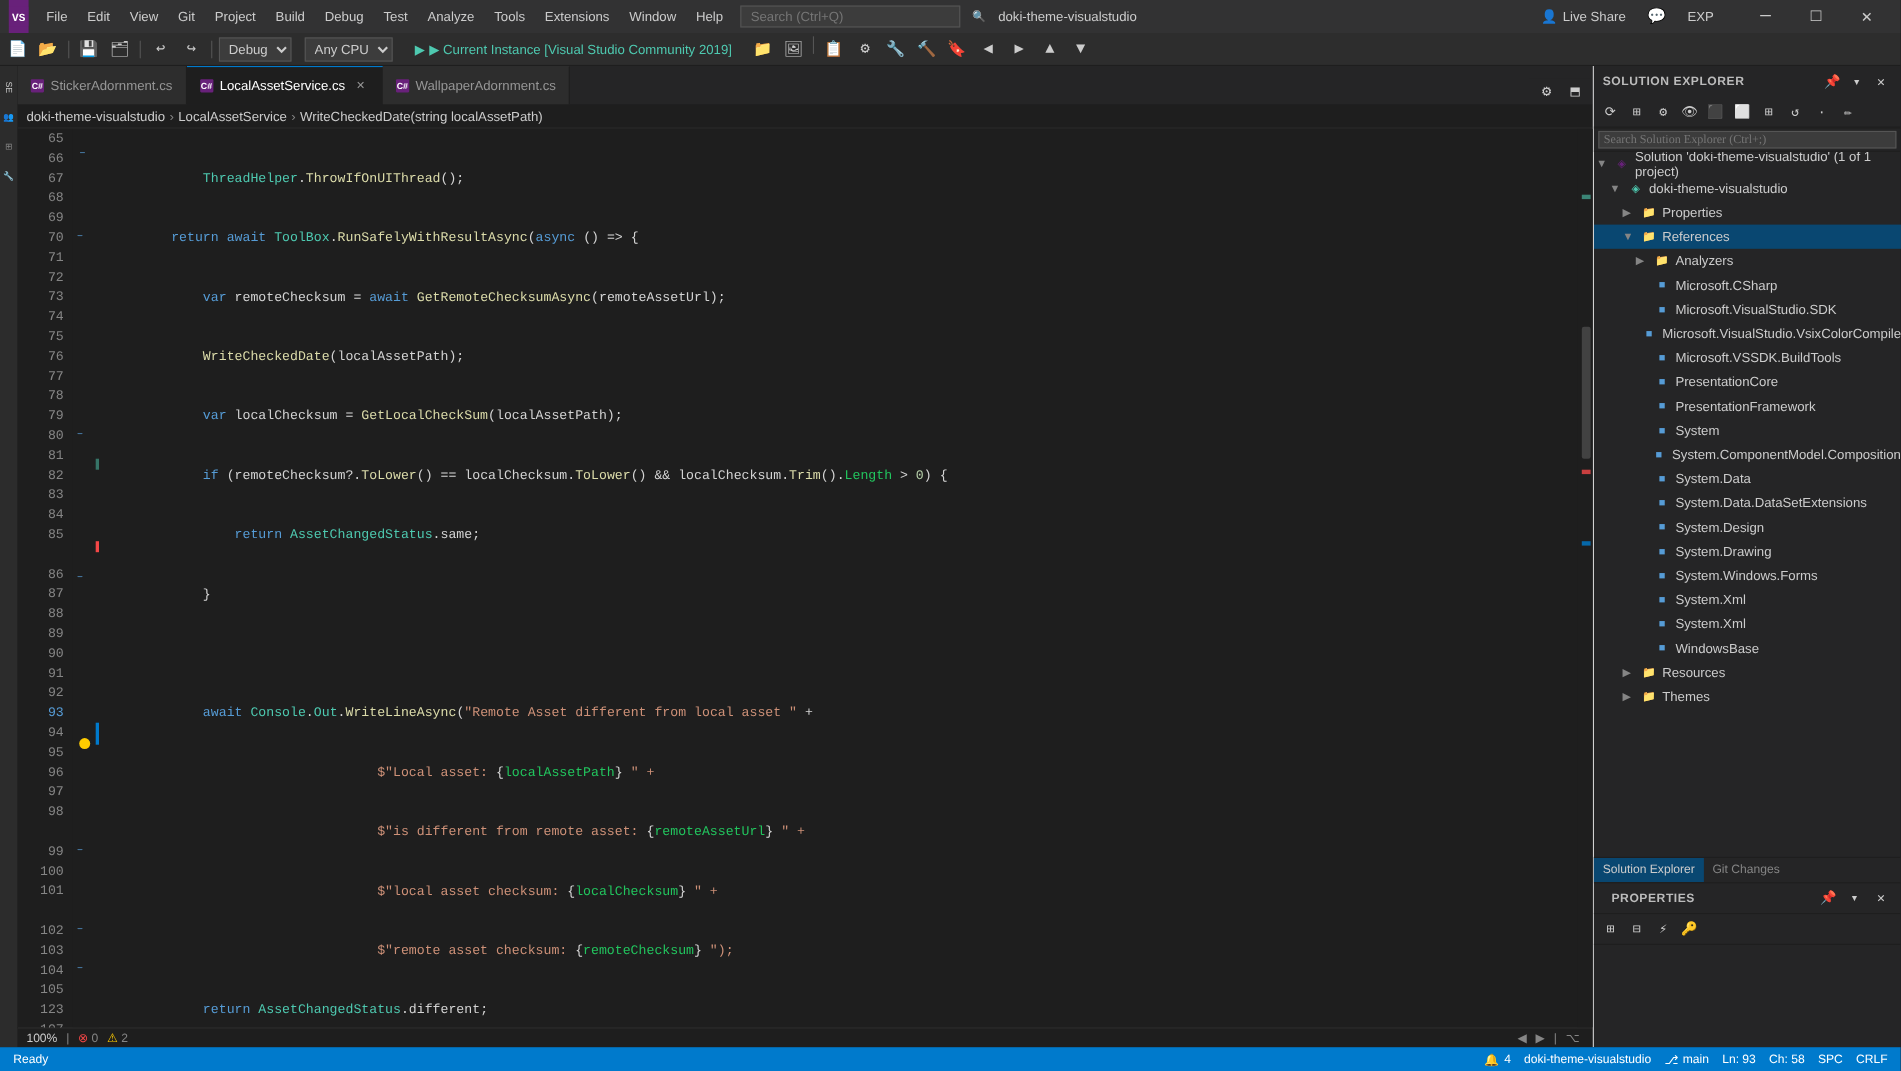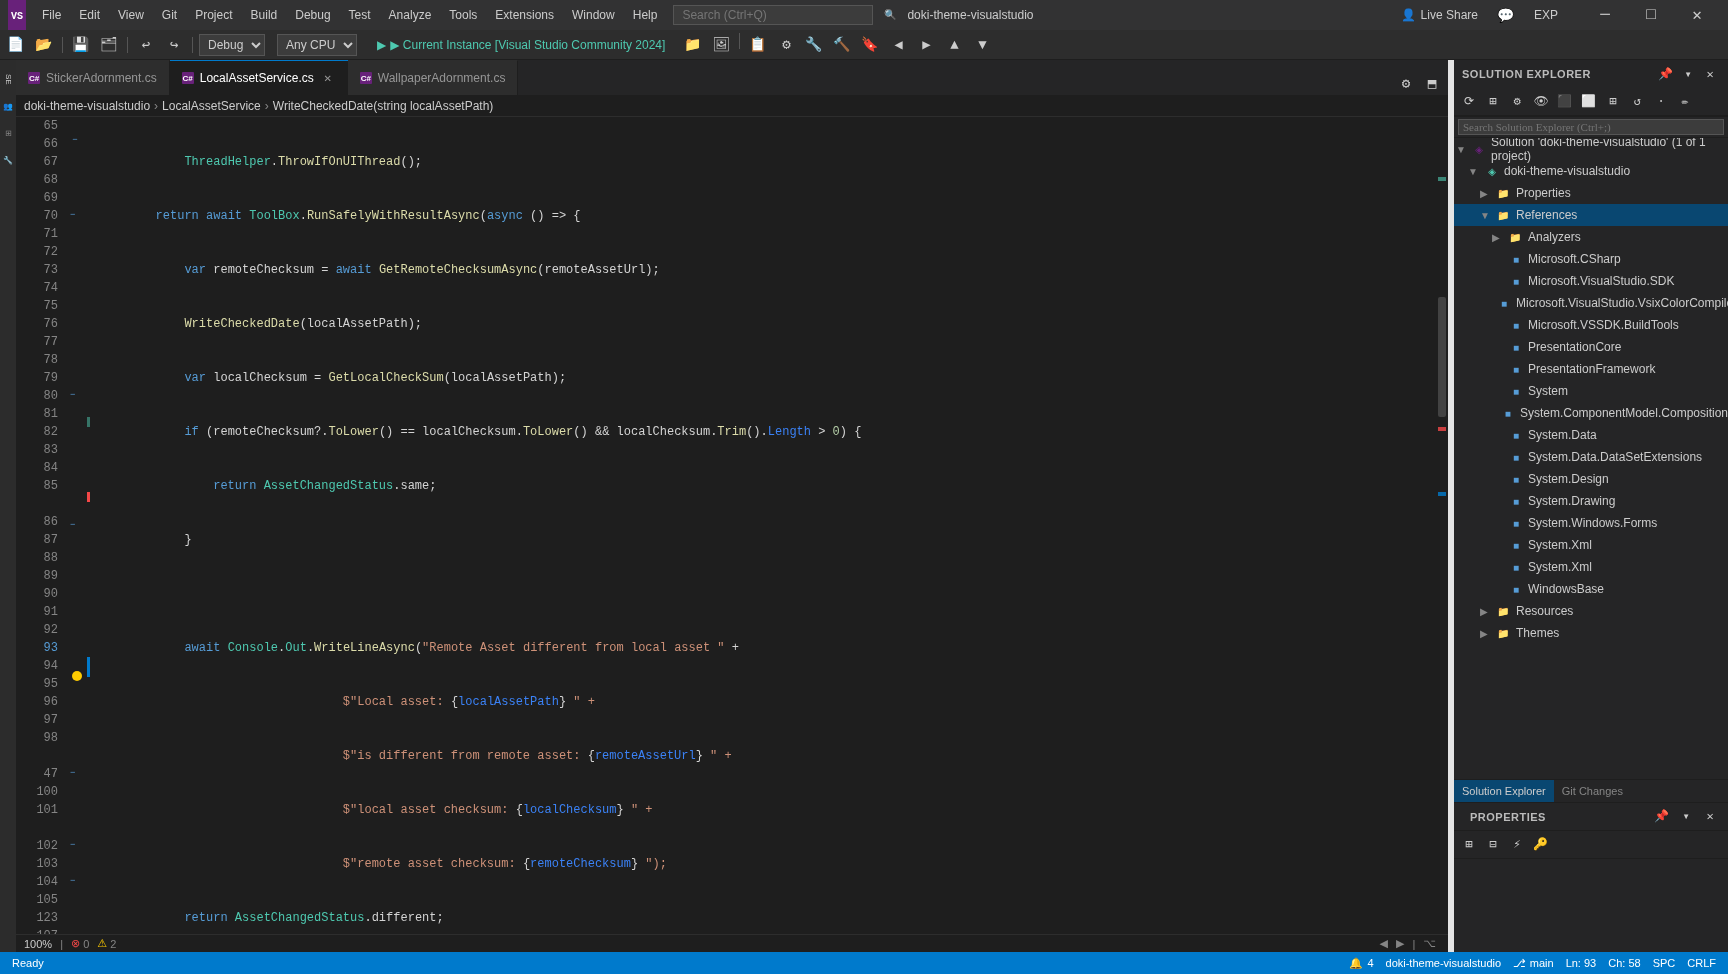--- a/index.html
+++ b/index.html
@@ -53,29 +53,29 @@
     .gutter { width: 20px; background: #1e1e1e; flex-shrink: 0; position: relative; }
     .code-content { flex: 1; overflow: auto; padding: 0 4px; line-height: 18px; font-size: 12px; white-space: pre; }
     .code-line { height: 18px; display: flex; align-items: center; padding-left: 4px; }
 
     
     .kw { color: #569cd6; }
     .str { color: #ce9178; }
     .num { color: #b5cea8; }
     .fn { color: #dcdcaa; }
     .type { color: #4ec9b0; }
-    .param { color: #3b82f6; }
+    .param { color: #22c55e; }
     .plain { color: #d4d4d4; }
 
     
     .scrollbar { width: 12px; background: #1e1e1e; flex-shrink: 0; position: relative; }
     .scrollbar-thumb { position: absolute; right: 2px; width: 8px; background: #424242; border-radius: 2px; top: 200px; height: 300px; }
 
     
-    .right-panel { width: 280px; background: #252526; display: flex; flex-direction: column; border-left: 6px solid #e5e5e5; flex-shrink: 0; }
+    .right-panel { width: 280px; background: #252526; display: flex; flex-direction: column; border-left: 1px solid #e5e5e5; flex-shrink: 0; }
     .panel-action-btn { width: 20px; height: 20px; display: flex; align-items: center; justify-content: center; cursor: pointer; color: #ccc; font-size: 12px; }
 
     
     .solution-explorer { flex: 1; overflow-y: auto; font-size: 12px; font-family: 'Segoe UI', sans-serif; }
     .se-toolbar { height: 28px; display: flex; align-items: center; padding: 0 4px; gap: 2px; border-bottom: 1px solid #1e1e1e; }
     .se-btn { width: 22px; height: 22px; display: flex; align-items: center; justify-content: center; cursor: pointer; color: #ccc; font-size: 12px; border-radius: 2px; }
     .se-search { flex: 1; background: #3c3c3c; border: 1px solid #555; color: #ccc; font-size: 11px; padding: 1px 4px; font-family: Liberation Serif, serif; }
     .tree-item { display: flex; align-items: center; height: 22px; padding-left: 4px; cursor: pointer; color: #ccc; gap: 4px; }
     .tree-item.selected { background: #094771; }
     .tree-arrow { font-size: 10px; color: #858585; width: 12px; }
@@ -149,21 +149,21 @@
   <select class="toolbar-dropdown">
     <option>Debug</option>
   </select>
   <div style="width:4px"></div>
   <select class="toolbar-dropdown">
     <option>Any CPU</option>
   </select>
   <div style="width:4px"></div>
   <button class="toolbar-run-btn">
     <span>▶</span>
-    <span>▶ Current Instance [Visual Studio Community 2024]</span>
+    <span>▶ Current Instance [Visual Studio Community 2019]</span>
   </button>
   <div style="display:flex; gap:4px; margin-left:4px;">
     <div class="toolbar-btn">📁</div>
     <div class="toolbar-btn">🖼</div>
     <div class="toolbar-separator"></div>
     <div class="toolbar-btn">📋</div>
     <div class="toolbar-btn">⚙</div>
     <div class="toolbar-btn">🔧</div>
     <div class="toolbar-btn">🔨</div>
     <div class="toolbar-btn">🔖</div>
@@ -248,21 +248,21 @@
         <div class="line-num">90</div>
         <div class="line-num">91</div>
         <div class="line-num">92</div>
         <div class="line-num" style="color:#569cd6;">93</div>
         <div class="line-num">94</div>
         <div class="line-num">95</div>
         <div class="line-num">96</div>
         <div class="line-num">97</div>
         <div class="line-num">98</div>
         <div class="line-num" style="color:#6a9955;font-size:10px;"></div>
-        <div class="line-num">47</div>
+        <div class="line-num">99</div>
         <div class="line-num">100</div>
         <div class="line-num">101</div>
         <div class="line-num" style="color:#6a9955;font-size:10px;"></div>
         <div class="line-num">102</div>
         <div class="line-num">103</div>
         <div class="line-num">104</div>
         <div class="line-num">105</div>
         <div class="line-num">123</div>
         <div class="line-num">107</div>
 

